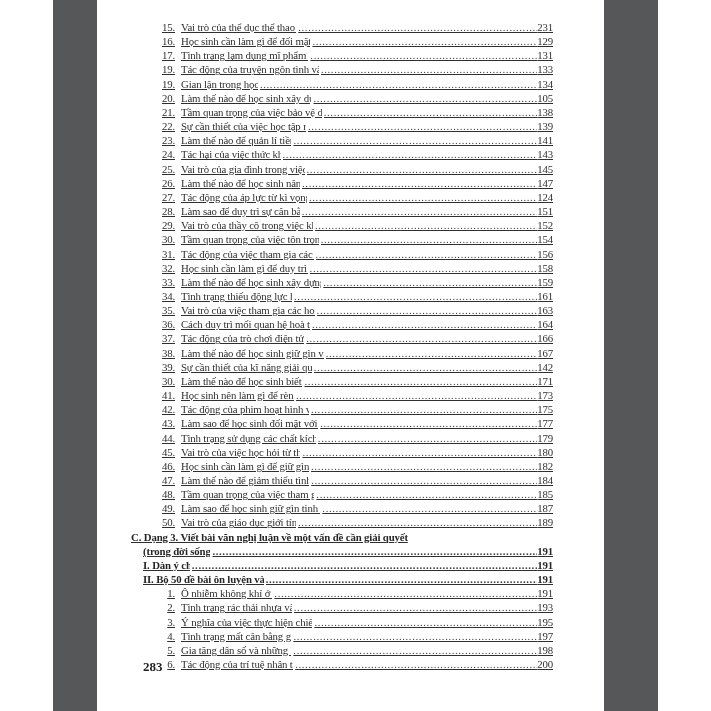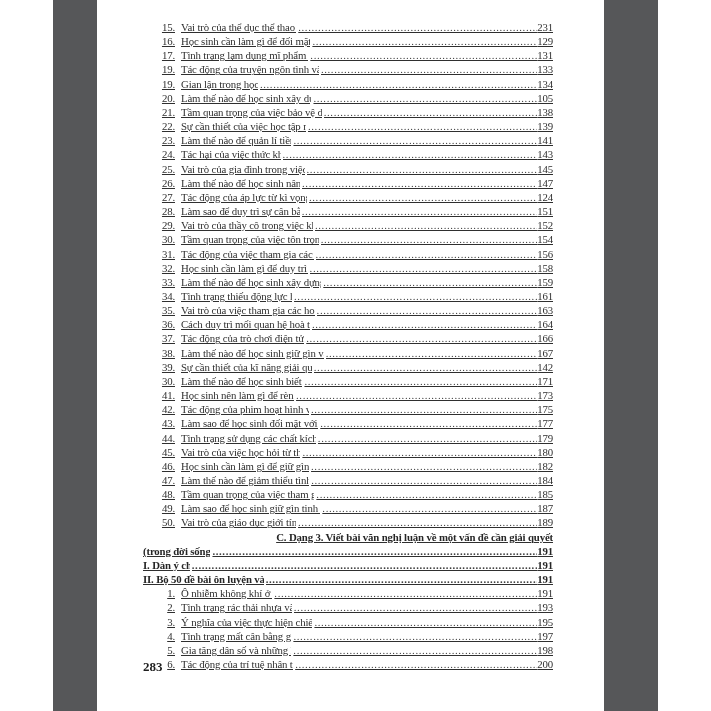--- a/index.html
+++ b/index.html
@@ -39,21 +39,21 @@
   .leader {
     flex:1 1 auto; overflow:hidden; min-width:4px;
     margin-left:2px; color:#3c3c3c;
   }
   .leader::after {
     content:"...................................................................................................................................................";
     letter-spacing:0.6px;
   }
   .pagenum { flex:0 0 auto; }
 
-  .heading-row { font-weight:bold; color:#262626;justify-content:flex-end; }
+  .heading-row { font-weight:bold; color:#262626; }
   .heading-row .htitle { flex:0 1 auto; overflow:hidden; }
   .heading-row.indented .htitle { margin-left:12px; }
   .heading-row.indented .leader,
   .heading-row .leader { font-weight:bold; }
 
   .page-footer {
     position:absolute; left:46px; top:659px; width:422px;
     font-weight:bold; font-size:13px;
     font-family:Liberation Serif, serif; color:#1e1e1e;
   }

